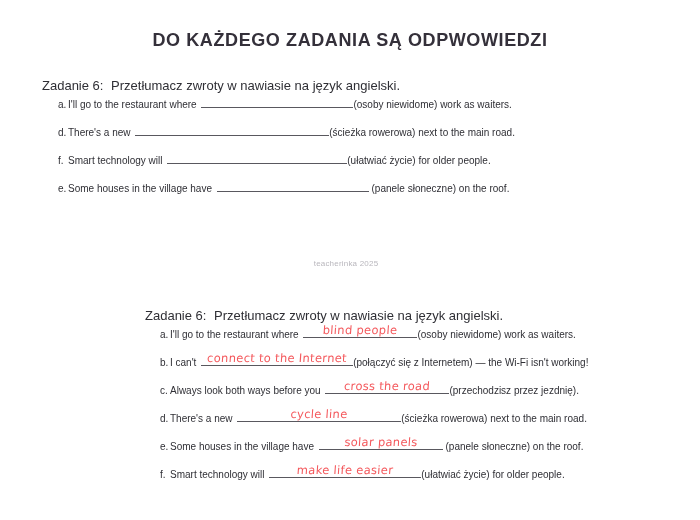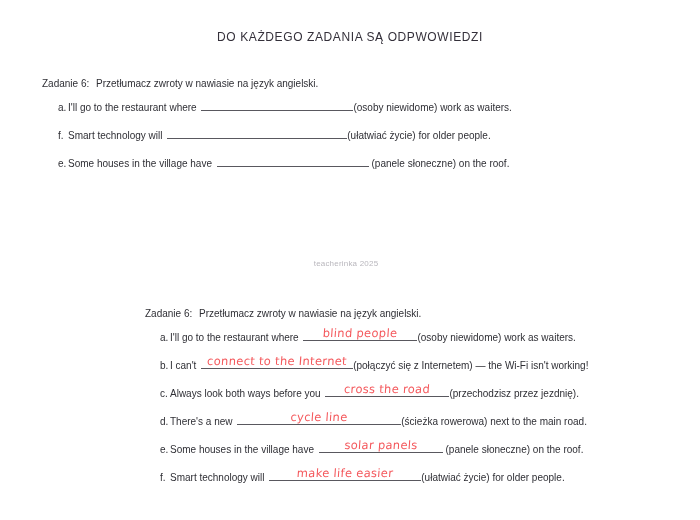--- a/index.html
+++ b/index.html
@@ -12,49 +12,49 @@
     background: #ffffff;
     font-family: "Liberation Sans", sans-serif;
     color: #2f2f35;
     overflow: hidden;
     position: relative;
   }
 
   
   .page-title {
     text-align: center;
-    font-size: 12px;
-    font-weight: normal;
+    font-size: 18px;
+    font-weight: bold;
     letter-spacing: 0.6px;
     color: #34303a;
     margin: 0;
     padding-top: 30px;
   }
 
   
   .exercise {
     position: absolute;
     left: 0;
     right: 0;
   }
   .exercise-blank { top: 78px; }
   .exercise-filled { top: 308px; }
 
   .ex-heading {
-    font-size: 10px;
+    font-size: 13px;
     color: #2f2f35;
     white-space: nowrap;
   }
   .ex-heading .ex-heading-num { margin-right: 4px; }
 
   .exercise-blank .ex-heading { margin-left: 42px; }
   .exercise-filled .ex-heading { margin-left: 145px; }
 
   .items {
-    margin-top: 10px;
+    margin-top: 3px;
     list-style: none;
     padding: 0;
   }
   .exercise-blank .items { margin-left: 58px; }
   .exercise-filled .items { margin-left: 160px; }
 
   .item {
     font-size: 10px;
     color: #2f2f35;
     line-height: 1;
@@ -110,20 +110,21 @@
 
 <h1 class="page-title">DO KAŻDEGO ZADANIA SĄ ODPWOWIEDZI</h1>
 
 <div class="exercise exercise-blank">
   <div class="ex-heading">
     <span class="ex-heading-num">Zadanie 6:</span>
     <span>Przetłumacz zwroty w nawiasie na język angielski.</span>
   </div>
   <div class="items">
       <div class="item"><span class="item-letter">a.</span><span class="item-text">I'll go to the restaurant where </span><span class="blank" style="width: 152px;"></span><span class="item-text">(osoby niewidome) work as waiters.</span></div>
+      <div class="item"><span class="item-letter">d.</span><span class="item-text">There's a new </span><span class="blank" style="width: 194px;"></span><span class="item-text">(ścieżka rowerowa) next to the main road.</span></div>
       <div class="item"><span class="item-letter">f.</span><span class="item-text">Smart technology will </span><span class="blank" style="width: 180px;"></span><span class="item-text">(ułatwiać życie) for older people.</span></div>
       <div class="item"><span class="item-letter">e.</span><span class="item-text">Some houses in the village have </span><span class="blank" style="width: 152px;"></span><span class="item-text"> (panele słoneczne) on the roof.</span></div>
     </div>
 </div>
 
 <div class="watermark">teacherinka 2025</div>
 
 <div class="exercise exercise-filled">
   <div class="ex-heading">
     <span class="ex-heading-num">Zadanie 6:</span>

